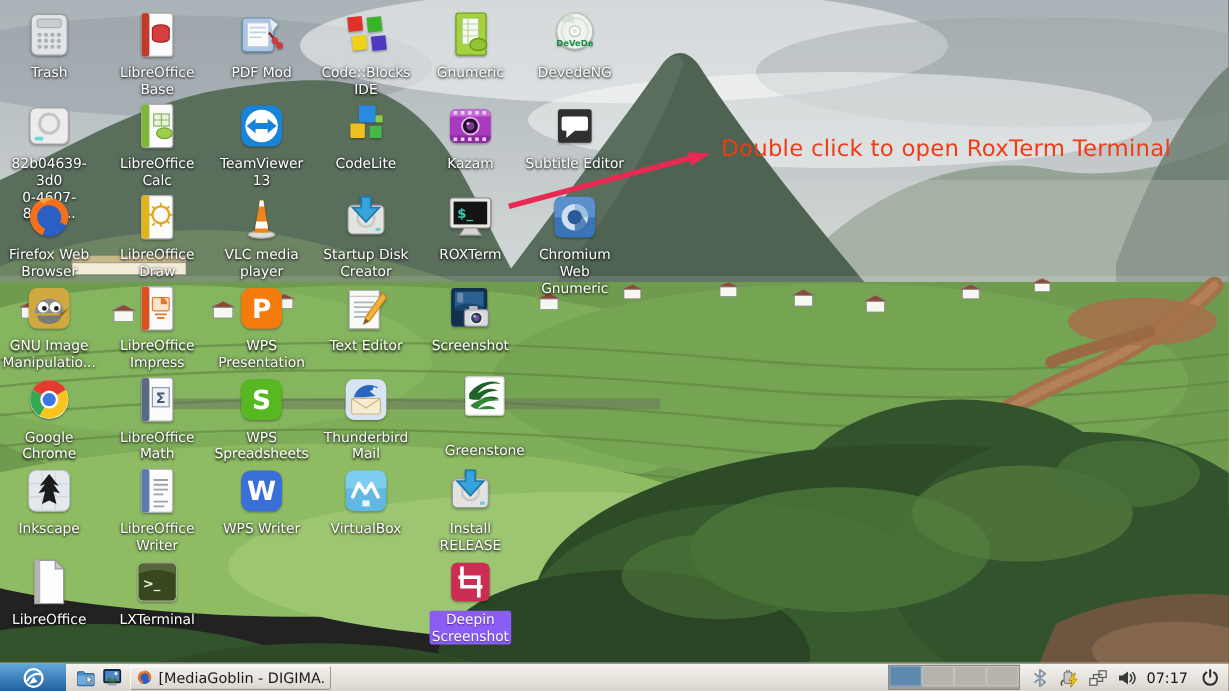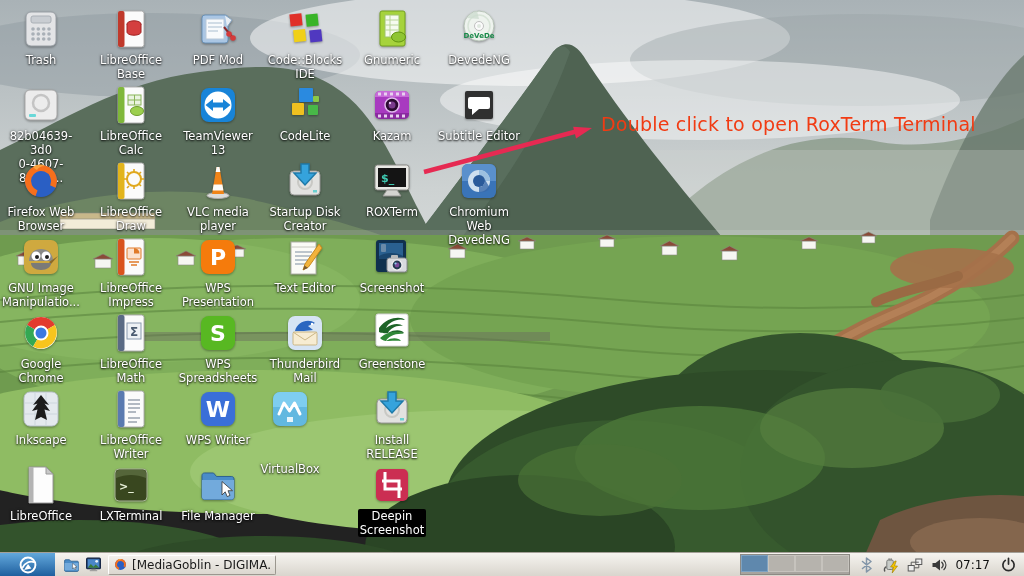--- a/index.html
+++ b/index.html
@@ -7,21 +7,21 @@
     font-family:"DejaVu Sans",sans-serif;user-select:none;}
   #wallpaper{position:absolute;left:0;top:0;width:1024px;height:576px;display:block;}
   
   #desktop-icons{position:absolute;left:0;top:0;width:1024px;height:552px;}
   .dcell{position:absolute;width:88px;display:flex;flex-direction:column;align-items:center;cursor:default;}
   .dicon{width:44px;height:44px;flex:0 0 44px;}
   .dicon svg{width:44px;height:44px;display:block;filter:drop-shadow(0 1px 1px rgba(0,0,0,.35));}
   .dlabel{margin-top:2px;max-width:92px;text-align:center;font-size:11.5px;line-height:14px;
     color:#ffffff;white-space:pre-line;padding:0 2px;border-radius:2px;
     text-shadow:0 1px 2px rgba(0,0,0,.9),0 0 3px rgba(0,0,0,.55);}
-  .dcell.selected .dlabel{background:#000000;text-shadow:0 1px 1px rgba(0,0,0,.5);}
+  .dcell.selected .dlabel{background:#8b5cf6;text-shadow:0 1px 1px rgba(0,0,0,.5);}
   
   #annotation{position:absolute;left:601px;top:113px;font-size:19px;letter-spacing:.2px;
     font-weight:400;white-space:nowrap;}
   #arrow{position:absolute;left:0;top:0;pointer-events:none;}
   
   #taskbar{position:absolute;left:0;bottom:0;width:1024px;height:24px;box-sizing:border-box;
     background:linear-gradient(#f6f4f0,#d9d5cd);border-top:1px solid #a39f97;
     display:flex;align-items:center;}
   #start{width:55px;height:23px;border:none;padding:0;margin:0;cursor:pointer;
     background:linear-gradient(#62a8dc,#1f5f9e);display:flex;align-items:center;justify-content:center;}
@@ -385,30 +385,20 @@
       </div>
       <div class="dcell" style="left: 174px; top: 387px;">
         <div class="dicon">
           <svg viewBox="0 0 44 44">
             <rect x="5" y="5" width="34" height="34" rx="8" fill="#3a6fd8"></rect>
             <text x="22" y="30" text-anchor="middle" font-size="22" font-weight="bold" fill="#fff" class="ict">W</text>
           </svg>
         </div>
         <div class="dlabel">WPS Writer</div>
       </div>
-      <div class="dcell" style="left: 174px; top: 463px;">
-        <div class="dicon">
-          <svg viewBox="0 0 44 44">
-            <path d="M6 12.5C6 11.1 7 10 8.4 10h9.1l3 3.5h15.1c1.4 0 2.4 1.1 2.4 2.5V34c0 1.4-1 2.5-2.4 2.5H8.4C7 36.5 6 35.4 6 34z" fill="#4a8cc8" stroke="#2f6391"></path>
-            <path d="M6 17h32v17c0 1.4-1 2.5-2.4 2.5H8.4C7 36.5 6 35.4 6 34z" fill="#72aadc"></path>
-            <path d="M26 18.5v13.5l3.2-3.2 2 4.8 2.8-1.2-2-4.7h4.5z" fill="#fff" stroke="#333" stroke-width="0.8"></path>
-          </svg>
-        </div>
-        <div class="dlabel">File Manager</div>
-      </div>
       <div class="dcell" style="left: 261px; top: 7px;">
         <div class="dicon">
           <svg viewBox="0 0 44 44">
             <g transform="rotate(-6 22 22)">
               <rect x="8" y="6" width="12" height="12" fill="#e03028"></rect>
               <rect x="24" y="8" width="12" height="12" fill="#38b428"></rect>
               <rect x="10" y="22" width="12" height="12" fill="#f0d018"></rect>
               <rect x="26" y="24" width="12" height="12" fill="#5038c0"></rect>
             </g>
           </svg>
@@ -457,21 +447,21 @@
             <rect x="5" y="5" width="34" height="34" rx="7" fill="#d6e4f4"></rect>
             <rect x="10" y="21" width="24" height="13" rx="1.5" fill="#f7ecd2" stroke="#cbb684"></rect>
             <path d="M10 21l12 8 12-8" fill="none" stroke="#cbb684"></path>
             <path d="M12 20c2-9 13-13 20-8l-7 3 5 4-9 1z" fill="#2a66c0"></path>
             <circle cx="29" cy="13" r="1.2" fill="#fff"></circle>
           </svg>
         </div>
         <div class="dlabel">Thunderbird
 Mail</div>
       </div>
-      <div class="dcell" style="left: 246px; top: 387px; gap: 29px;">
+      <div class="dcell" style="left: 261px; top: 387px;">
         <div class="dicon">
           <svg viewBox="0 0 44 44">
             <rect x="5" y="5" width="34" height="34" rx="7" fill="#62b8e0"></rect>
             <path d="M5 12a7 7 0 0 1 7-7h20a7 7 0 0 1 7 7v8H5z" fill="#7ecdf0"></path>
             <path d="M11 27l5-11 5.5 8 5-8 5.5 11" fill="none" stroke="#fff" stroke-width="3" stroke-linejoin="round" stroke-linecap="round"></path>
             <rect x="19" y="30" width="6" height="5" fill="#fff" opacity="0.85"></rect>
           </svg>
         </div>
         <div class="dlabel">VirtualBox</div>
       </div>
@@ -531,21 +521,21 @@
             <rect x="11" y="9" width="5" height="8" rx="1" fill="#6a8aa8"></rect>
             <rect x="17" y="23" width="20" height="14" rx="2.5" fill="#d8dade" stroke="#8a8c90"></rect>
             <rect x="21" y="20" width="7" height="4" rx="1" fill="#b8babc"></rect>
             <circle cx="27" cy="30" r="5" fill="#243a50" stroke="#f0f0f0" stroke-width="1.2"></circle>
             <circle cx="27" cy="30" r="2.4" fill="#7a4a9a"></circle>
             <circle cx="25.5" cy="28.5" r="1.1" fill="#8fd0f0"></circle>
           </svg>
         </div>
         <div class="dlabel">Screenshot</div>
       </div>
-      <div class="dcell" style="left: 348px; top: 311px;">
+      <div class="dcell" style="left: 360px; top: 311px; gap: 11px;">
         <div class="dicon">
           <svg viewBox="0 0 44 44">
             <rect x="6" y="3" width="32" height="32" rx="2" fill="#fff" stroke="#d8d8d8"></rect>
             <path d="M9 17c8-11 22-12 26-8-8-2-16 2-19 8 6-5 14-5 17-2-7-1-13 3-15 7 7-4 14-3 16 0-10-2-20 2-25-1z" fill="#1e6428"></path>
             <path d="M10 27c9-8 20-7 24-4-9-1-16 3-18 7 6-4 13-3 15 0-9-1-17 2-21-3z" fill="#2f8838"></path>
           </svg>
         </div>
         <div class="dlabel">Greenstone</div>
       </div>
       <div class="dcell" style="left: 348px; top: 387px; justify-content: space-between;">
@@ -598,21 +588,21 @@
           <svg viewBox="0 0 44 44">
             <rect x="5" y="5" width="34" height="34" rx="6" fill="#3a74b8"></rect>
             <path d="M5 11a6 6 0 0 1 6-6h22a6 6 0 0 1 6 6v11H5z" fill="#5a90cc"></path>
             <circle cx="22" cy="22" r="11" fill="#cfe0f0"></circle>
             <path d="M22 11a11 11 0 0 1 11 11H22z" fill="#9cc0e0"></path>
             <circle cx="22" cy="22" r="6" fill="#2a5a9a"></circle>
             <path d="M22 28a6 6 0 0 0 5.6-8l5.4 9a11 11 0 0 1-11 4z" fill="#3a6aaa" opacity="0.8"></path>
           </svg>
         </div>
         <div class="dlabel">Chromium
-Web DevedeNG</div>
+Web Gnumeric</div>
       </div>
     </div>
 
   <svg id="arrow" width="1024" height="576" viewBox="0 0 1024 576">
     <line id="arrow-line" x1="424" y1="172" x2="578" y2="131" stroke-width="4.5" stroke="#e62a52"></line>
     <polygon id="arrow-head" points="592,128 576.1,138.4 573.1,126.8" fill="#e62a52"></polygon>
   </svg>
   <div id="annotation" style="color: rgb(241, 59, 19);">Double click to open RoxTerm Terminal</div>
 
   <div id="taskbar">

